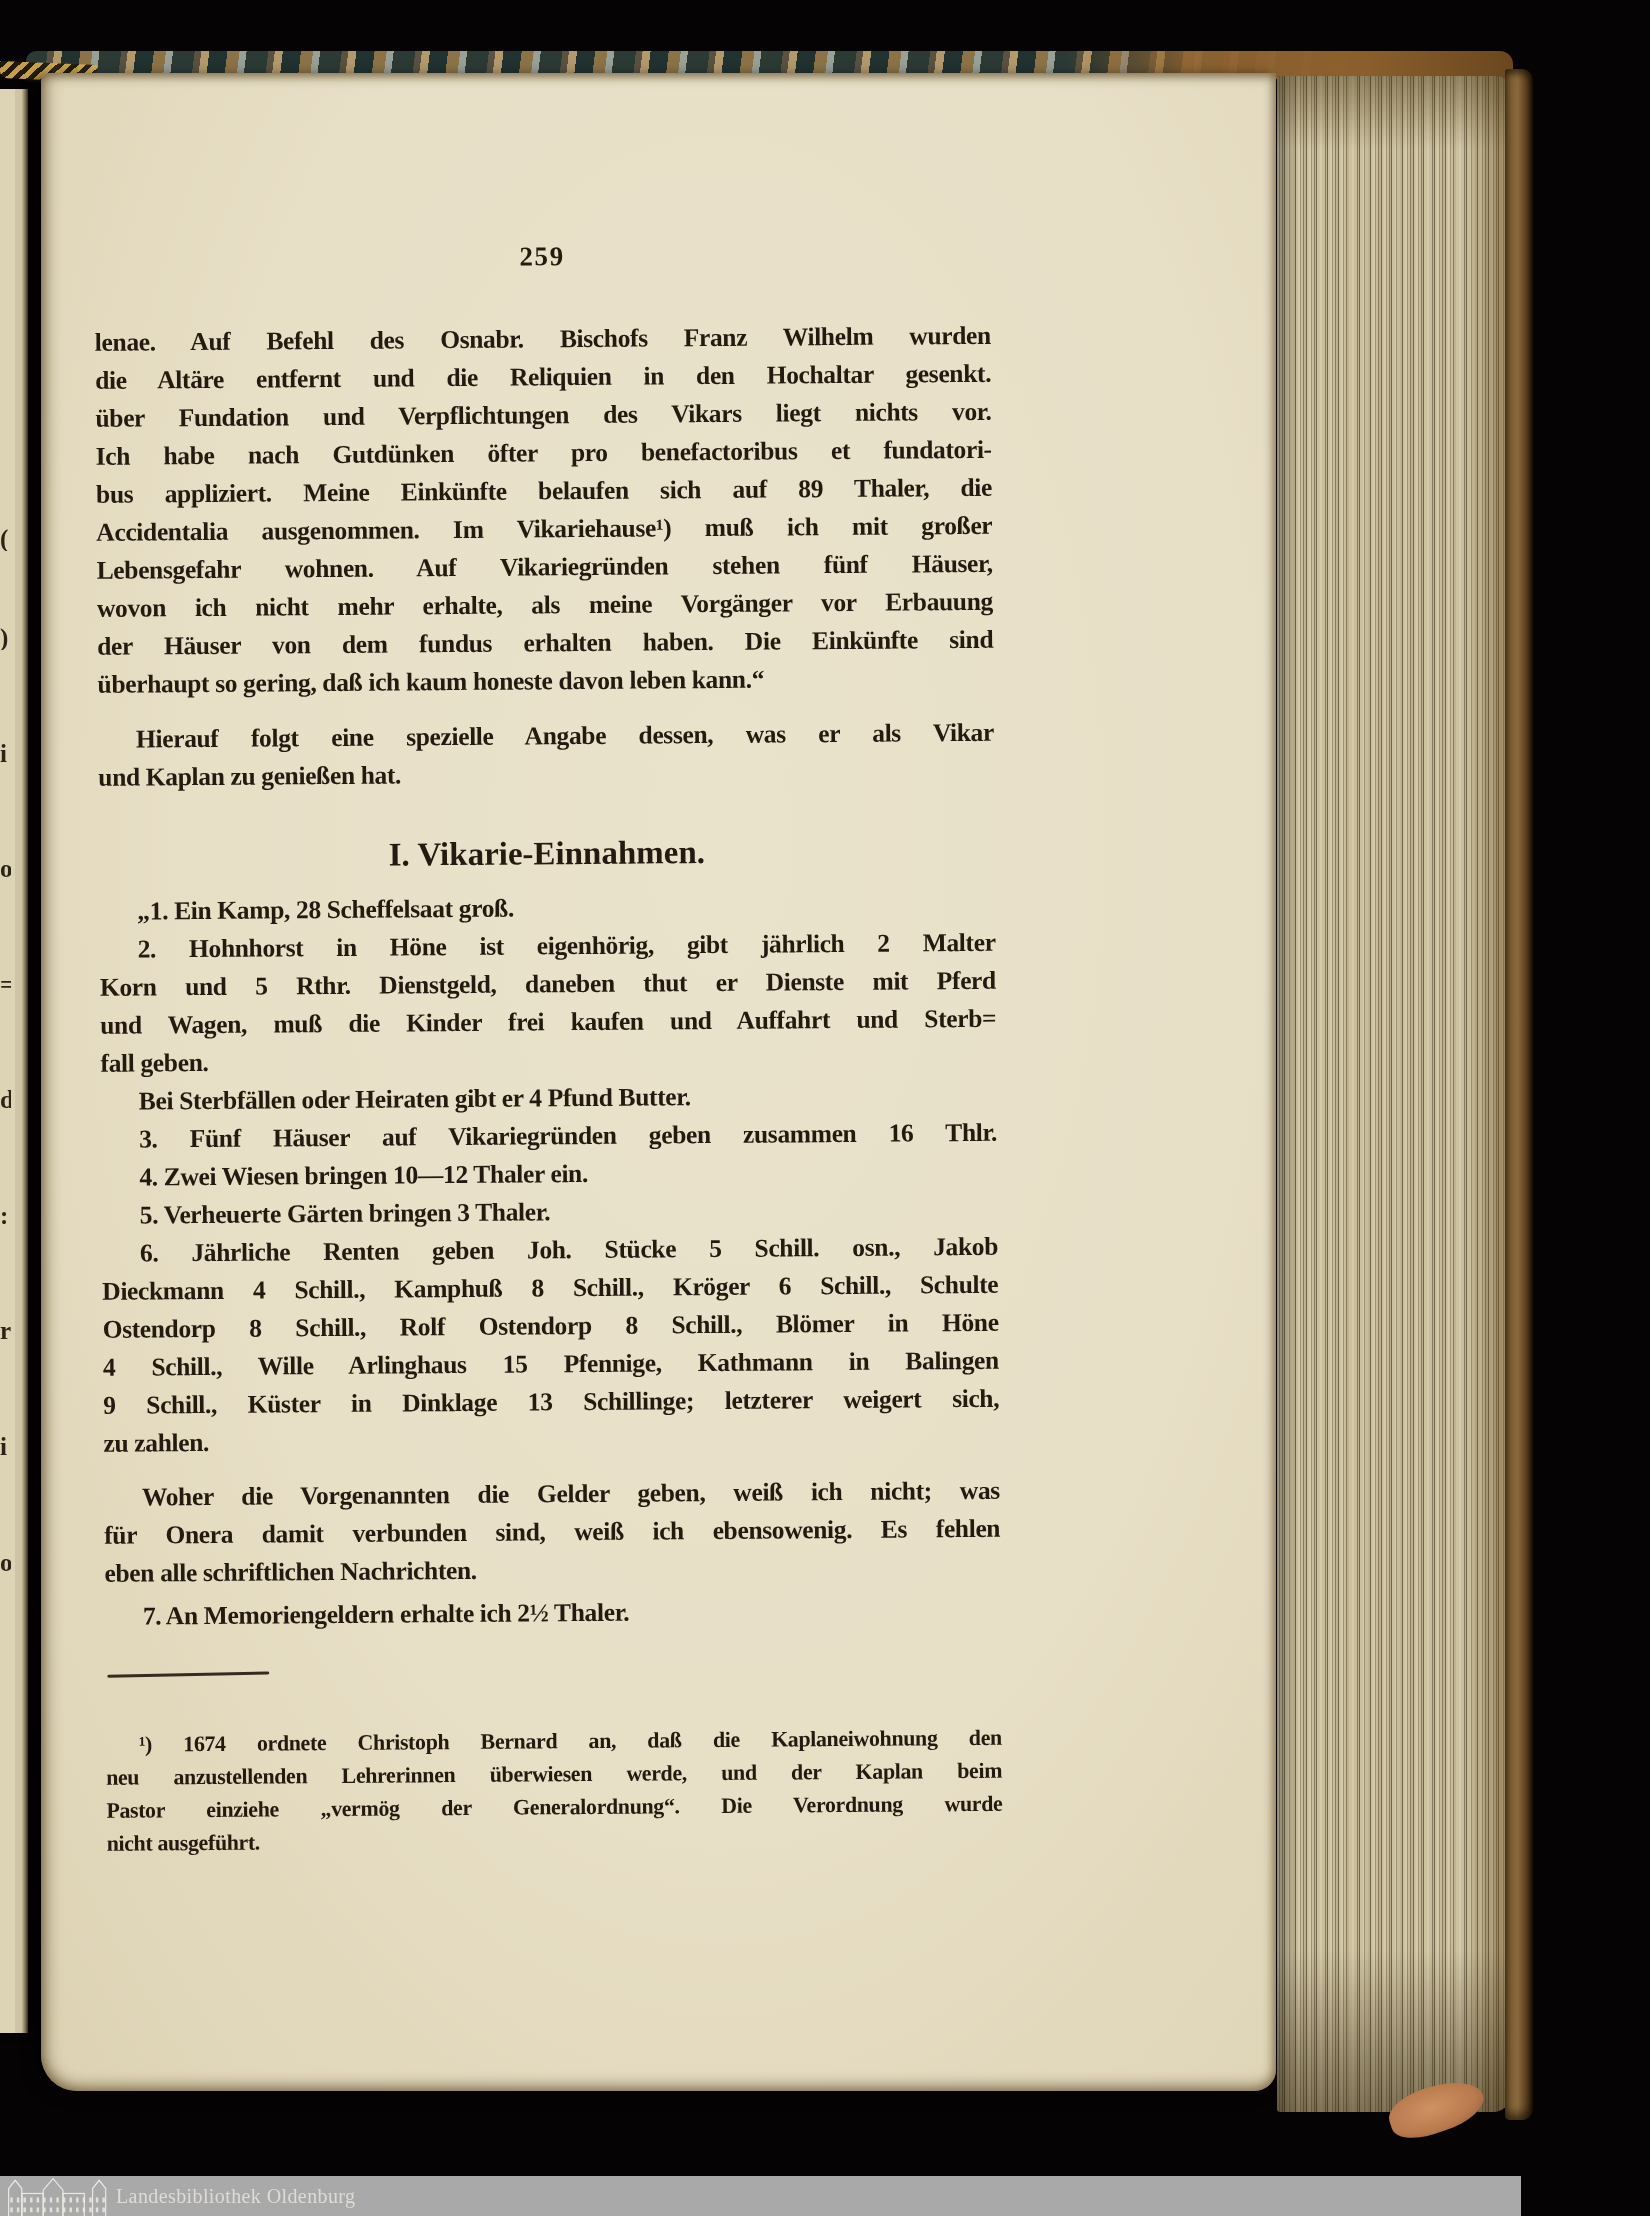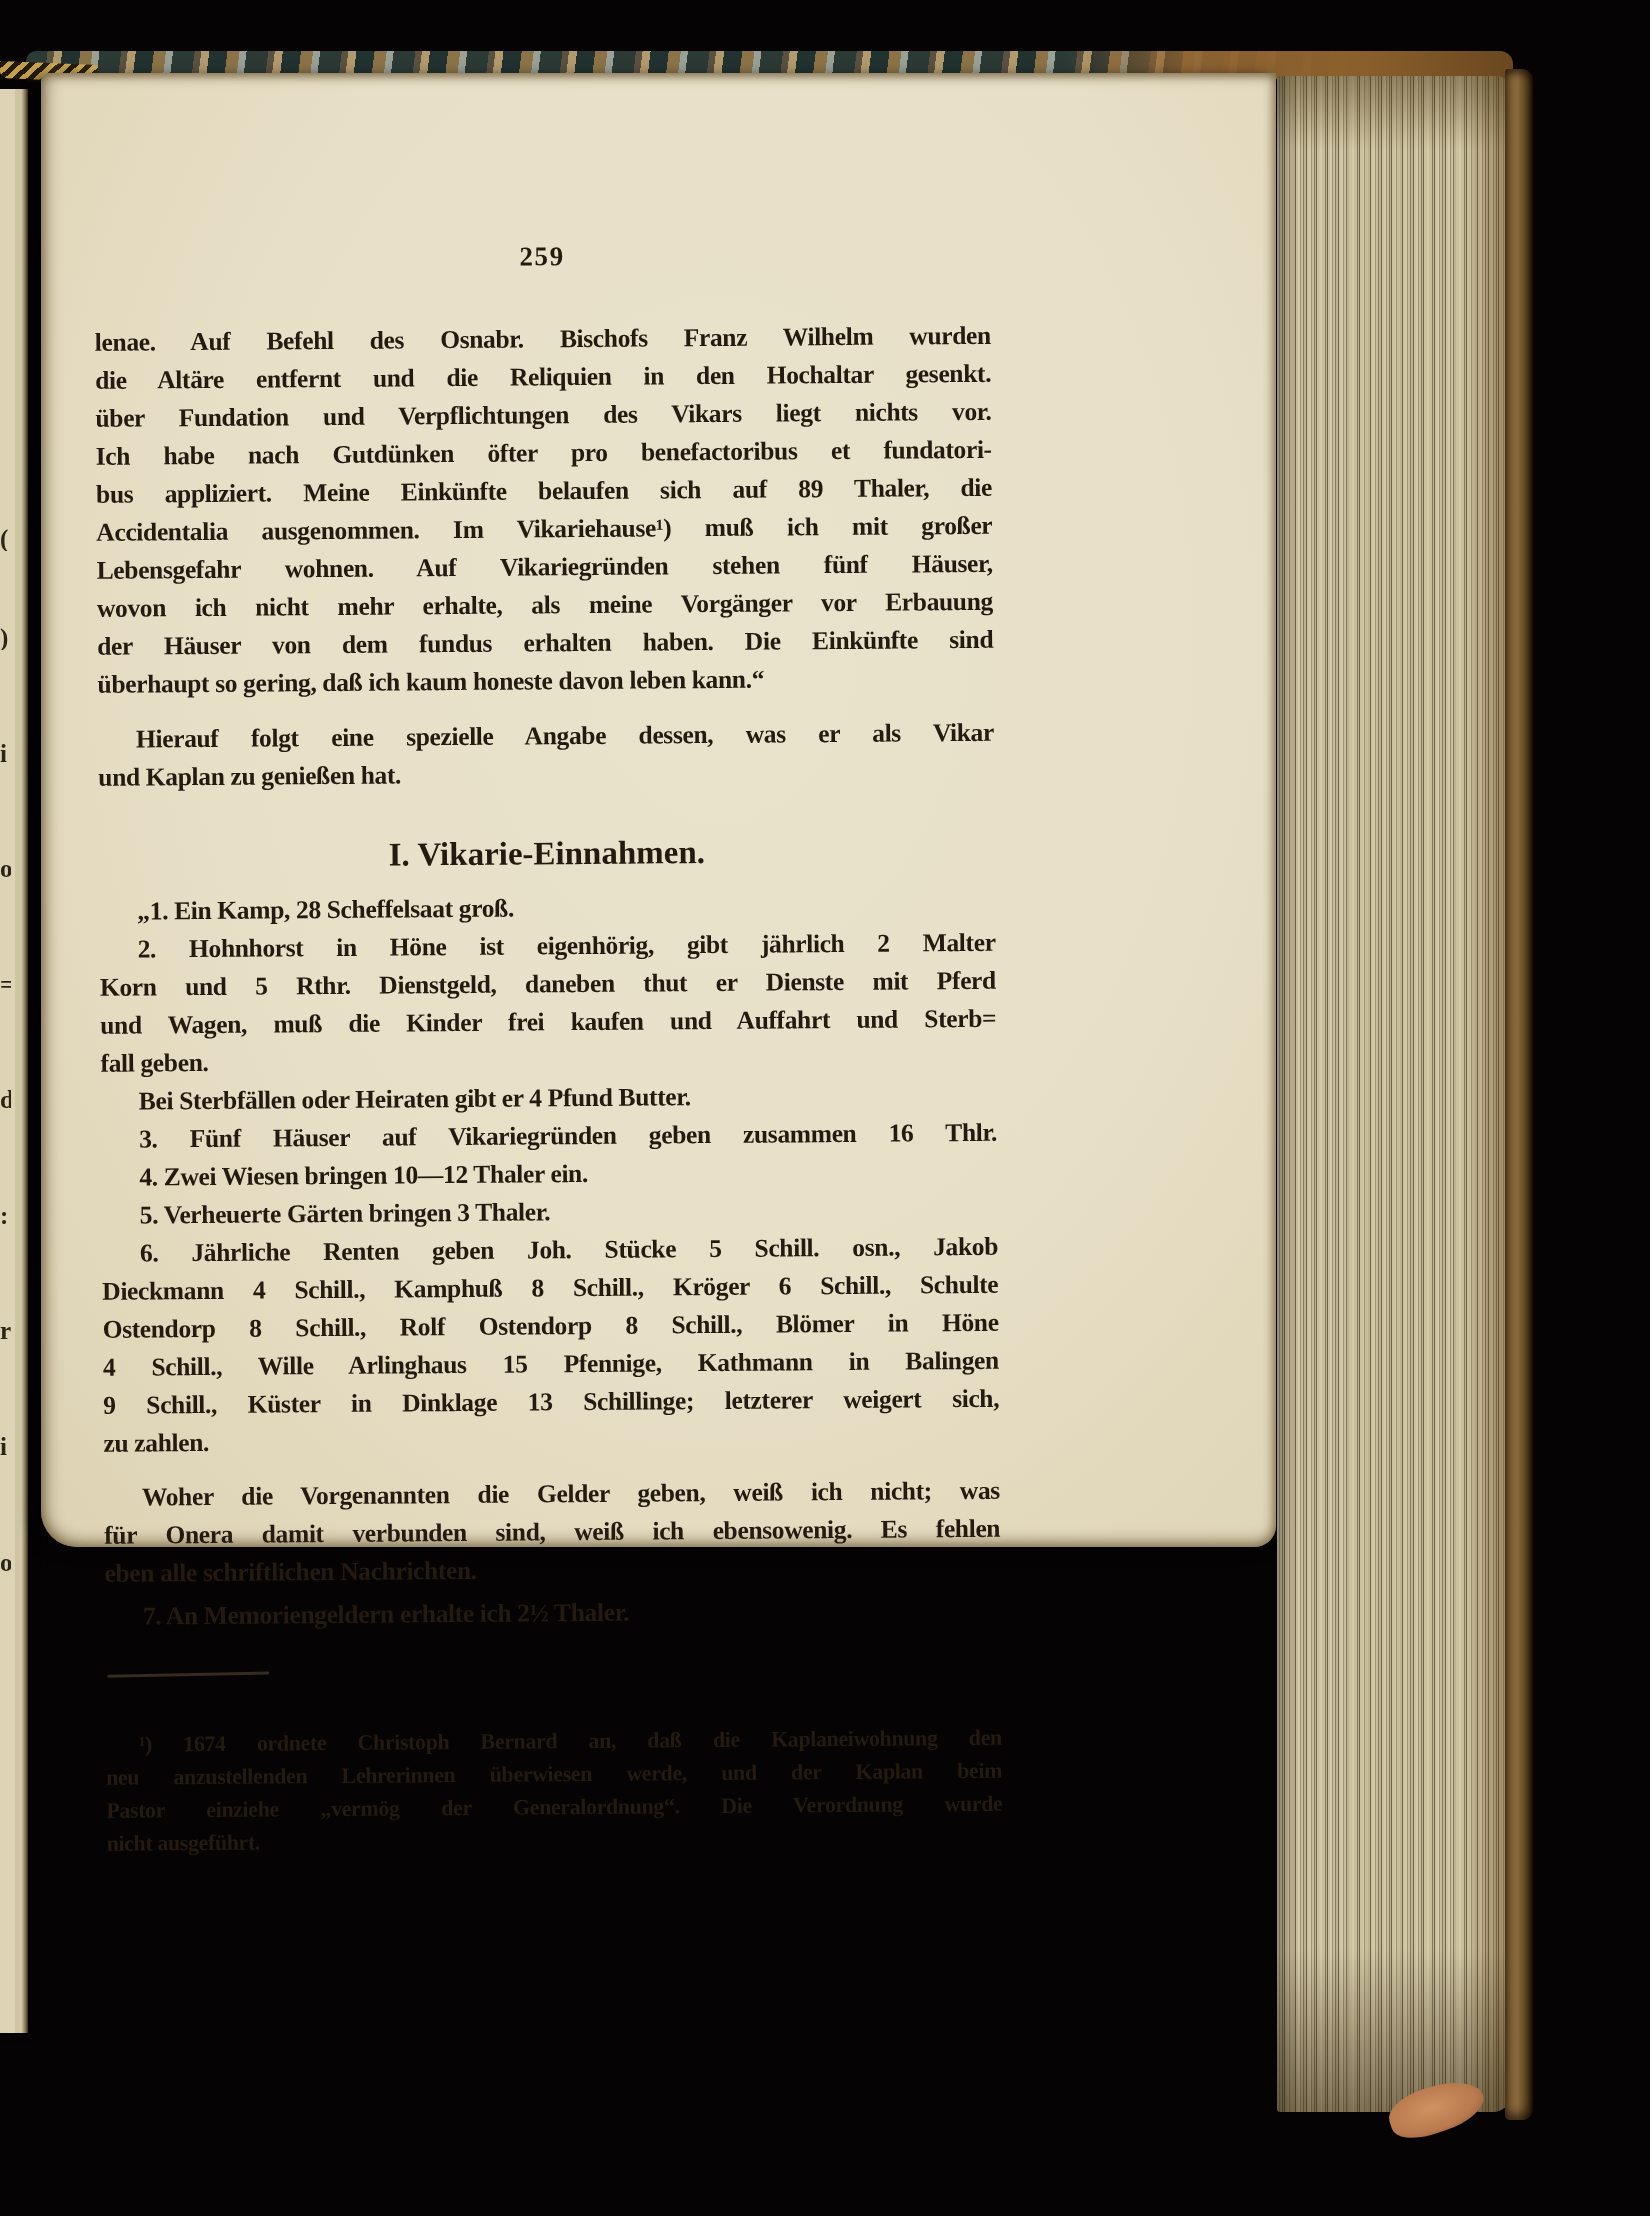--- a/index.html
+++ b/index.html
@@ -21,21 +21,21 @@
     border-radius:0 0 7.4px 7.4px;transform:rotate(2.5deg);opacity:.9;}
 
   
   .left-sliver{position:absolute;left:0;top:89px;width:28px;height:1944px;
     background:linear-gradient(90deg,#ddd4b6 0 15px,#cfc4a4 15px 21.5px,#8d7f60 25px,#3a2f1d 28px);
     box-shadow:3.3px 0 8.3px rgba(0,0,0,.8);}
   .left-sliver .frag{position:absolute;left:0;width:10.7px;overflow:hidden;
     color:#2c2416;font-weight:bold;font-size:25px;line-height:25px;}
 
   
-  .page{position:absolute;left:41px;top:73px;width:1235px;height:1474px;
+  .page{position:absolute;left:41px;top:73px;width:1235px;height:2018px;
     border-radius:8.3px 1.7px 21.5px 36px;
     background:radial-gradient(ellipse at 55% 38%, #eae3cc 0%, #e7dfc6 55%, #ddd2b3 100%);
     box-shadow:
       inset 0 4.1px 8.3px rgba(95,75,40,.45),
       inset 6.6px 0 15px rgba(80,60,30,.38),
       inset -3.3px 0 8.3px rgba(105,85,48,.32),
       inset 0 -6.6px 13.2px rgba(105,85,48,.38),
       -6.6px 3.3px 13.2px rgba(0,0,0,.6);}
 
   
@@ -149,15 +149,32 @@
       <div class="fnline j">neu anzustellenden Lehrerinnen überwiesen werde, und der Kaplan beim</div>
       <div class="fnline j">Pastor einziehe „vermög der Generalordnung“.  Die Verordnung wurde</div>
       <div class="fnline">nicht ausgeführt.</div>
     </div>
   </div>
 
   <div class="fore-edge"></div>
   <div class="binding-edge"></div>
   <div class="corner-chip"></div>
 
+  <div class="wm-bar">
+    <svg class="wm-icon" width="102" height="51" viewBox="0 0 124 62">
+      <g fill="none" stroke="#eceae2" stroke-width="1.4">
+        <polyline points="2,62 2,14 10,4 18,14 18,62"></polyline>
+        <polyline points="18,20 18,62"></polyline>
+        <rect x="18" y="20" width="26" height="42"></rect>
+        <polyline points="44,16 56,2 68,16 68,62 44,62 44,16"></polyline>
+        <rect x="68" y="20" width="26" height="42"></rect>
+        <polyline points="104,62 104,14 112,4 120,14 120,62"></polyline>
+        <line x1="2" y1="62" x2="120" y2="62"></line>
+        <line x1="4" y1="28" x2="120" y2="28" stroke-width="6" stroke-dasharray="3 5" opacity="0.85"></line>
+        <line x1="4" y1="40" x2="120" y2="40" stroke-width="6" stroke-dasharray="3 5" opacity="0.85"></line>
+        <line x1="4" y1="52" x2="120" y2="52" stroke-width="6" stroke-dasharray="3 5" opacity="0.85"></line>
+      </g>
+    </svg>
+    <div class="wm-label">Landesbibliothek Oldenburg</div>
+  </div>
 
 </div>
 
 
 </body></html>

